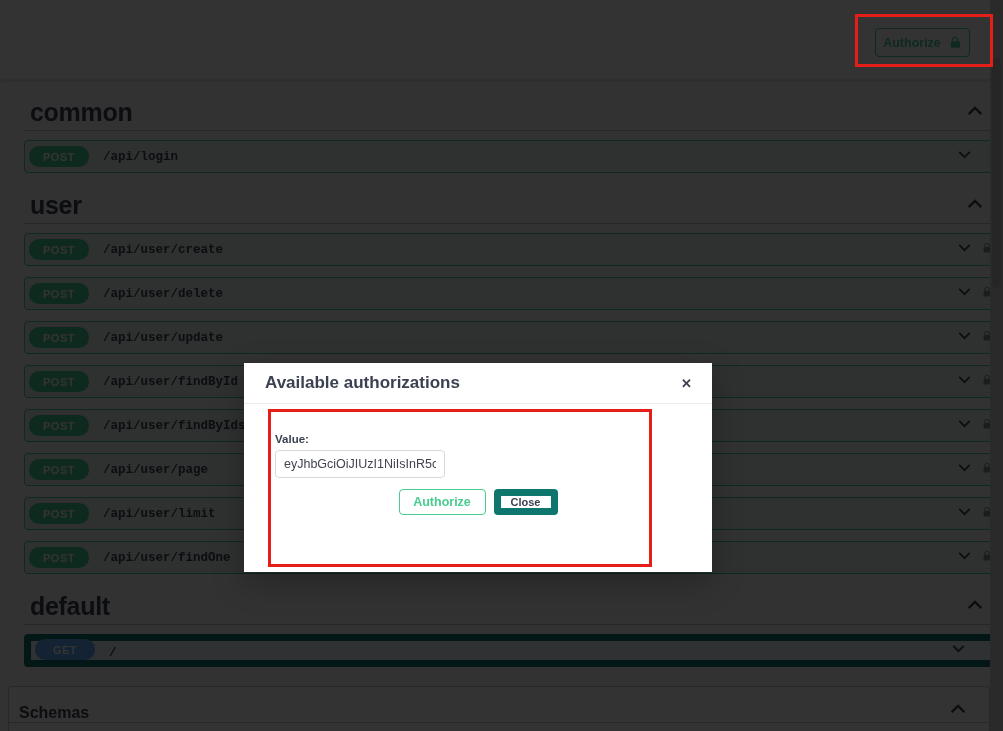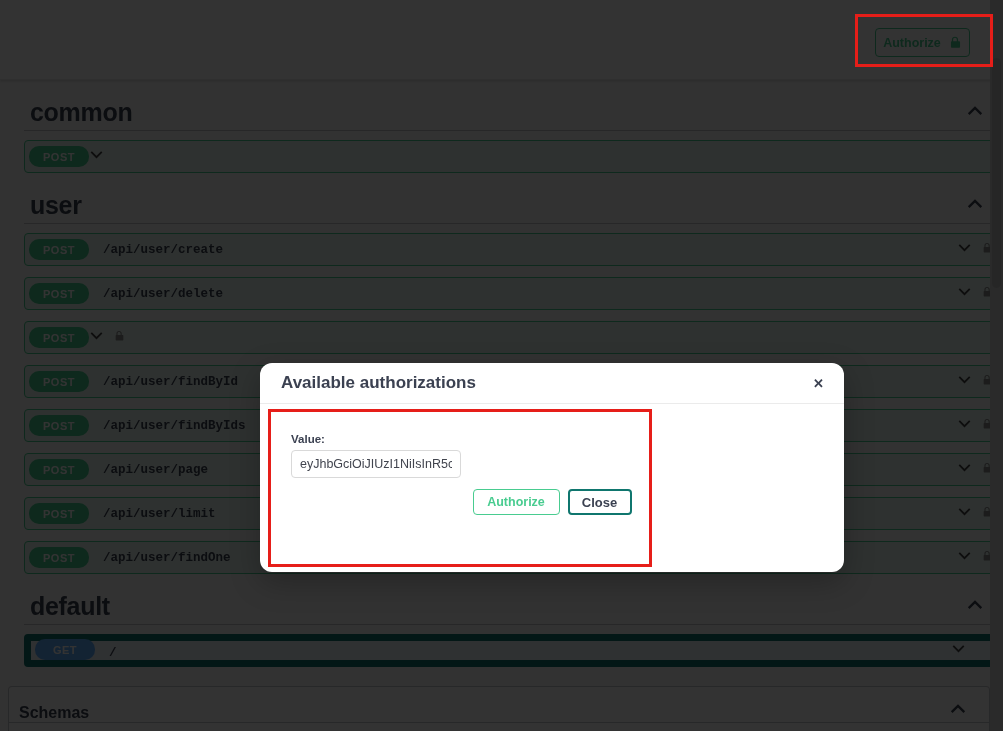--- a/index.html
+++ b/index.html
@@ -61,22 +61,22 @@
     display:flex; align-items:flex-end; justify-content:space-between;
     padding:0 22px 0 10px; cursor:pointer;
   }
   .models-header .models-title { font-size:16px; font-weight:bold; color:#3b4151; }
   .scrollbar-strip { position:absolute; right:0; top:0; width:13px; height:731px; background:#d2d2d2; z-index:2; }
   .scrollbar-thumb { position:absolute; right:2px; top:58px; width:9px; height:230px; background:#bdbdbd; border-radius:5px; }
   
   .backdrop { position:absolute; inset:0; background:rgba(0,0,0,.8); z-index:5; }
   
   .modal {
-    position:absolute; left:260px; top:363px; width:584px; height:209px;
-    background:#ffffff; border-radius:12px; box-shadow:0 10px 30px rgba(0,0,0,.25); z-index:10;
+    position:absolute; left:244px; top:363px; width:468px; height:209px;
+    background:#ffffff; border-radius:0; box-shadow:0 10px 30px rgba(0,0,0,.25); z-index:10;
   }
   .modal-header {
     height:41px; border-bottom:1px solid #ebebeb;
     display:flex; align-items:center; padding:0 16px 0 21px;
   }
   .modal-title { font-size:17px; font-weight:bold; color:#3b4151; flex:1; }
   .modal-close { font-size:13px; font-weight:bold; color:#3b4151; cursor:pointer; line-height:1; padding:4px; }
   .auth-wrapper { padding:12px 31px 0 31px; }
   .scheme-line { margin-top:14px; display:flex; align-items:baseline; gap:13px; }
   .scheme-name { font-family:"Liberation Mono", monospace; font-size:13px; color:#3b4151; }
@@ -87,22 +87,22 @@
     padding:0 8px; font-size:12.5px; color:#41444e; font-family:"Liberation Sans", sans-serif;
     outline:none; background:#fff;
   }
   .modal-btns { margin-top:11px; display:flex; justify-content:center; gap:8px; }
   .btn-authorize {
     width:87px; height:26px; background:transparent; border:1.5px solid #49cc90; border-radius:4px;
     color:#49cc90; font-weight:bold; font-size:12.5px; cursor:pointer;
     font-family:"Liberation Sans", sans-serif;
   }
   .btn-close {
-    width:64px; height:26px; background:transparent; border:2px solid #0f766e; border-radius:4px;
-    color:#3b4151; font-weight:bold; font-size:13px; cursor:pointer;
+    width:64px; height:26px; background:transparent; border:7px solid #0f766e; border-radius:4px;
+    color:#3b4151; font-weight:bold; font-size:11px; cursor:pointer;
     font-family:"Liberation Sans", sans-serif;
   }
   
   .red-rect { position:absolute; border:3px solid #e61e19; z-index:20; pointer-events:none; }
   .red-rect-1 { left:855px; top:14px; width:138px; height:53px; }
   .red-rect-2 { left:268px; top:409px; width:384px; height:158px; }
 </style>
 </head>
 <body>
 
@@ -123,20 +123,21 @@
       <span class="tag-title">common</span>
       <span class="arrow">
         <svg viewBox="0 0 20 20">
               <polyline points="3,13.5 10,6.5 17,13.5"></polyline>
             </svg>
       </span>
     </div>
     <div class="rows">
   <div class="opblock post">
     <span class="method-badge">POST</span>
+    <span class="op-path">/api/login</span>
     <span class="op-icons">
       <span class="op-chevron">
         <svg viewBox="0 0 20 20">
                   <polyline points="3,6.5 10,13.5 17,6.5"></polyline>
                 </svg>
       </span>
       <span class="op-lock hidden">
         <svg viewBox="0 0 20 20">
                   <path d="M15.8 8H14V5.6C14 2.7 12.1 1 9.2 1S4.4 2.7 4.4 5.6V8h2V5.6c0-1.8 1-2.9 2.8-2.9s2.8 1.1 2.8 2.9V8H4.2C3.5 8 3 8.5 3 9.2v7.6c0 .7.5 1.2 1.2 1.2h11.6c.7 0 1.2-.5 1.2-1.2V9.2c0-.7-.5-1.2-1.2-1.2z"></path>
                 </svg>
@@ -185,20 +186,21 @@
       <span class="op-lock">
         <svg viewBox="0 0 20 20">
                   <path d="M15.8 8H14V5.6C14 2.7 12.1 1 9.2 1S4.4 2.7 4.4 5.6V8h2V5.6c0-1.8 1-2.9 2.8-2.9s2.8 1.1 2.8 2.9V8H4.2C3.5 8 3 8.5 3 9.2v7.6c0 .7.5 1.2 1.2 1.2h11.6c.7 0 1.2-.5 1.2-1.2V9.2c0-.7-.5-1.2-1.2-1.2z"></path>
                 </svg>
       </span>
     </span>
   </div>
 
   <div class="opblock post">
     <span class="method-badge">POST</span>
+    <span class="op-path">/api/user/update</span>
     <span class="op-icons">
       <span class="op-chevron">
         <svg viewBox="0 0 20 20">
                   <polyline points="3,6.5 10,13.5 17,6.5"></polyline>
                 </svg>
       </span>
       <span class="op-lock">
         <svg viewBox="0 0 20 20">
                   <path d="M15.8 8H14V5.6C14 2.7 12.1 1 9.2 1S4.4 2.7 4.4 5.6V8h2V5.6c0-1.8 1-2.9 2.8-2.9s2.8 1.1 2.8 2.9V8H4.2C3.5 8 3 8.5 3 9.2v7.6c0 .7.5 1.2 1.2 1.2h11.6c.7 0 1.2-.5 1.2-1.2V9.2c0-.7-.5-1.2-1.2-1.2z"></path>
                 </svg>

